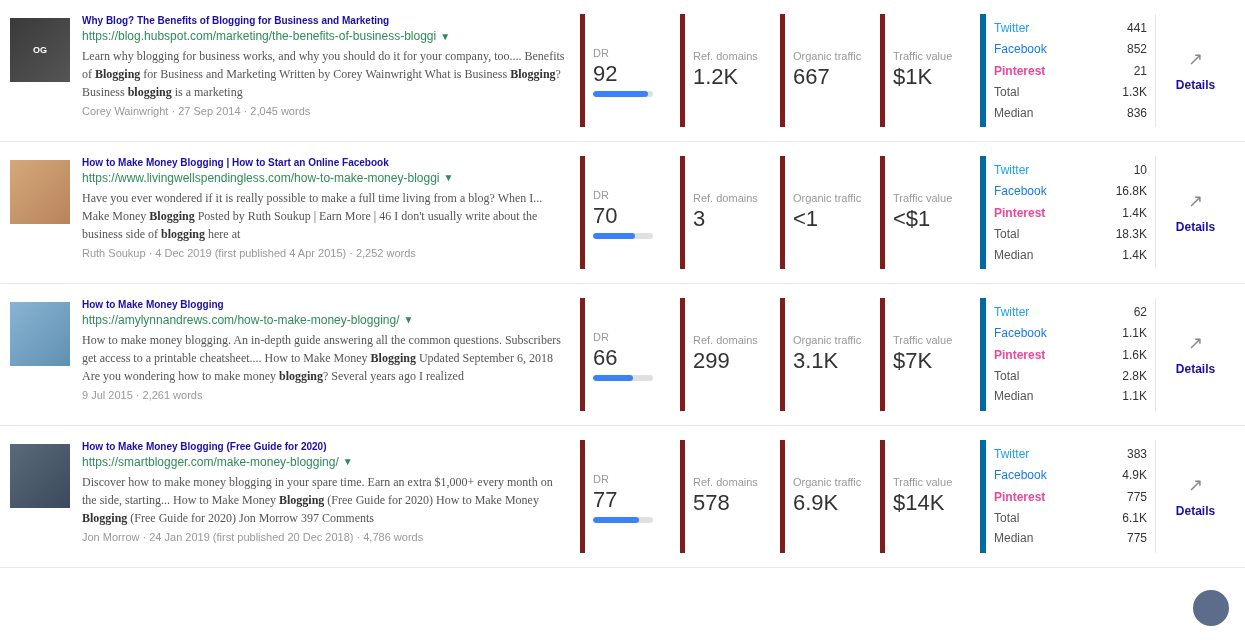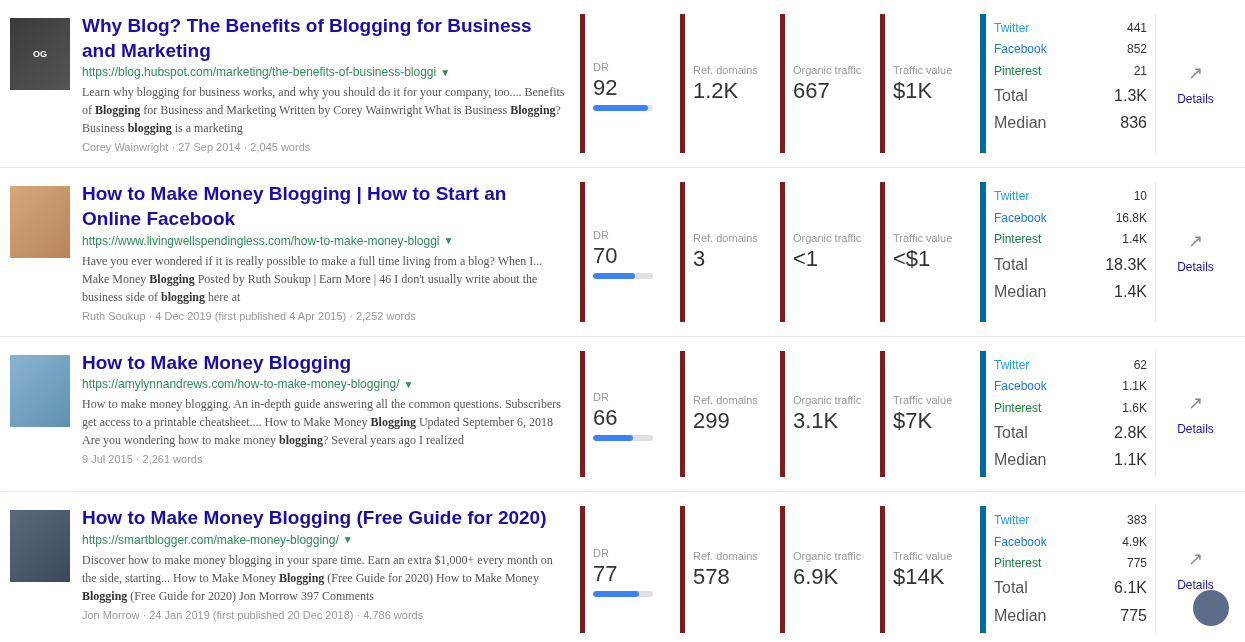--- a/index.html
+++ b/index.html
@@ -19,40 +19,40 @@
       padding: 14px 10px;
       background: #fff;
     }
     .result-row:nth-child(odd) {
       background: #fff;
     }
     
     .thumb {
       width: 60px;
       min-width: 60px;
-      height: 72px;
+      height: 64px;
       margin-right: 12px;
       background: #ccc;
       overflow: hidden;
       display: flex;
       align-items: center;
       justify-content: center;
       align-self: flex-start;
       margin-top: 4px;
     }
     
     .content-area {
       flex: 1;
       min-width: 0;
       max-width: 520px;
       padding-right: 10px;
     }
     .result-title {
       color: #1a0dab;
-      font-size: 19px;
+      font-size: 10px;
       font-weight: 600;
       text-decoration: none;
       line-height: 1.3;
       display: block;
       margin-bottom: 2px;
     }
     .result-url-row {
       display: flex;
       align-items: center;
       margin-bottom: 4px;
@@ -133,29 +133,29 @@
       justify-content: space-between;
       margin-bottom: 1px;
       font-size: 12px;
       line-height: 1.7;
     }
     .social-platform {
       color: #555;
     }
     .social-platform.twitter { color: #1da1f2; }
     .social-platform.facebook { color: #1877f2; }
-    .social-platform.pinterest { color: #15803d; }
+    .social-platform.pinterest { color: #ec4899; font-weight: bold; }
     .social-count {
       color: #333;
       font-size: 12px;
     }
     .social-total-row {
       display: flex;
       justify-content: space-between;
-      font-size: 16px;
+      font-size: 12px;
       color: #555;
       line-height: 1.7;
     }
     .social-total-label { color: #555; }
     .social-total-val { color: #333; }
     
     .action-col {
       width: 80px;
       min-width: 70px;
       border-left: 1px solid #e8e8e8;
@@ -170,20 +170,21 @@
       font-size: 18px;
       margin-bottom: 8px;
       display: block;
     }
     .trend-icon.up { color: #888; }
     .details-link {
       color: #1a0dab;
       font-size: 12px;
       text-decoration: none;
       cursor: pointer;
+      font-weight: bold;
     }
     
     .help-btn {
       position: fixed;
       bottom: 16px;
       right: 16px;
       width: 36px;
       height: 36px;
       border-radius: 50%;
       background: #5b6d8a;

